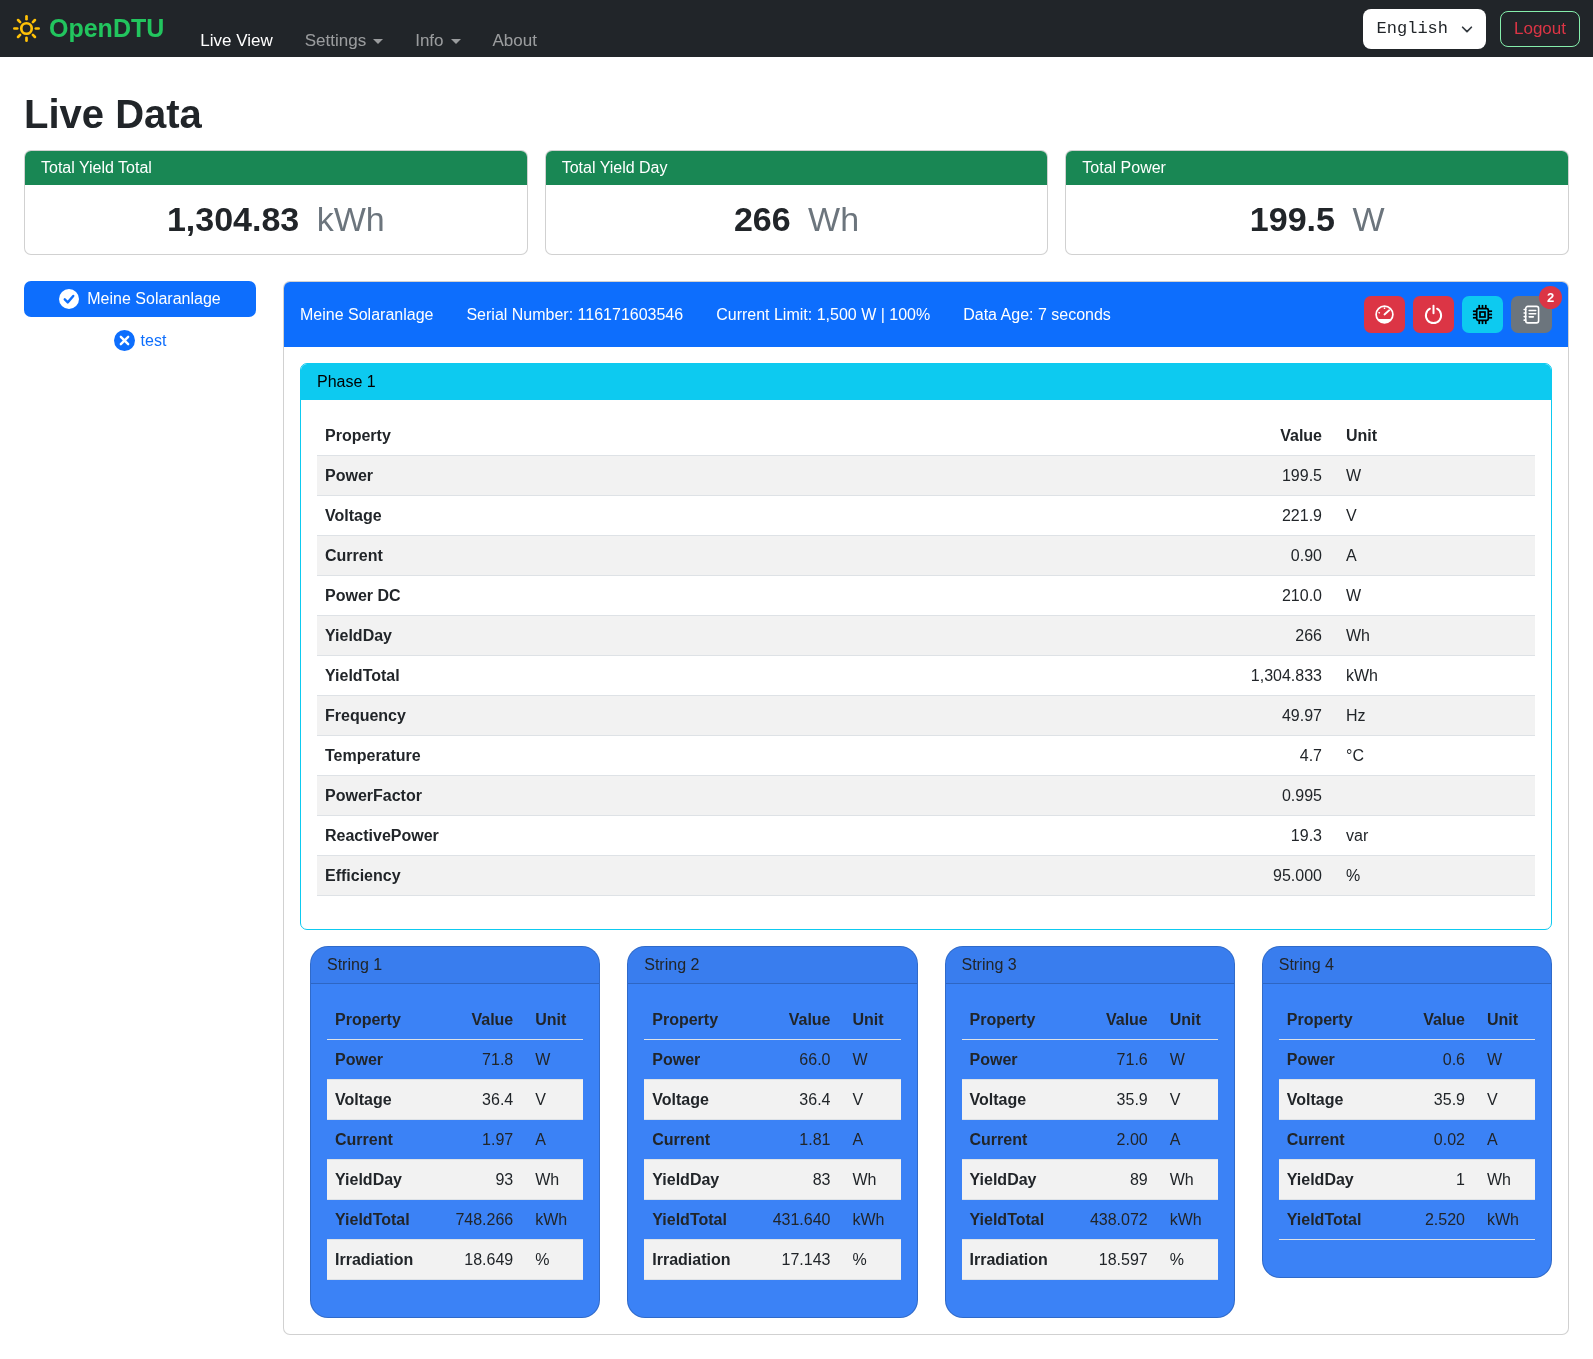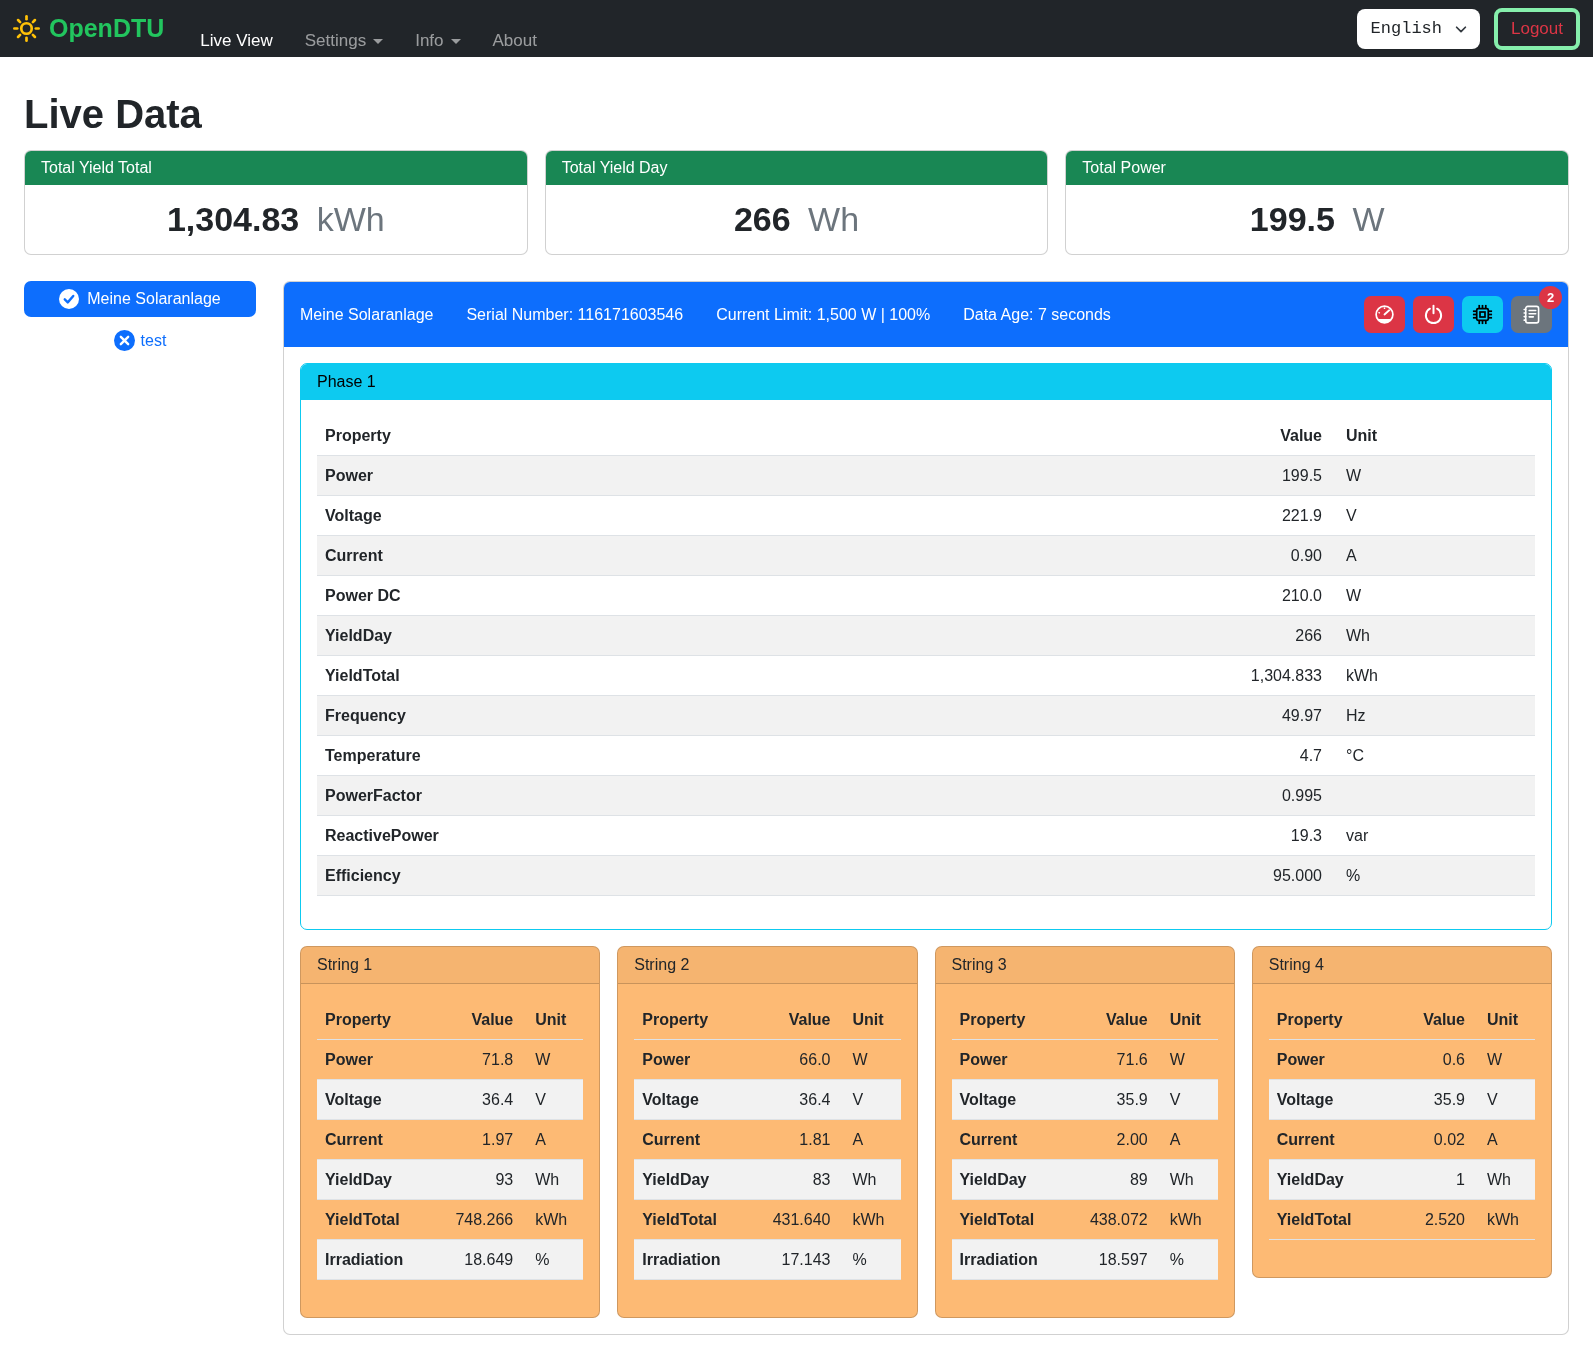--- a/index.html
+++ b/index.html
@@ -21,21 +21,21 @@
   .nav-link { color: rgba(255,255,255,.55); font-size: 17px; padding: 8px 16px;
     cursor: pointer; display: flex; align-items: center; gap: 7px; }
   .nav-link.active { color: #fff; }
   .caret-down { width: 0; height: 0; border-left: 5px solid transparent;
     border-right: 5px solid transparent; border-top: 5px solid currentColor;
     display: inline-block; margin-top: 2px; }
   .nav-right { margin-left: auto; display: flex; align-items: center; gap: 14px; }
   .lang-select { background: #fff; border-radius: 8px; height: 40px; min-width: 108px;
     display: flex; align-items: center; justify-content: space-between;
     padding: 0 12px 0 14px; color: #212529; font-size: 17px; cursor: pointer; gap: 12px; font-family: Liberation Mono, monospace; }
-  .logout-btn { background: transparent; border: 4px solid #86efac; color: #dc3545;
+  .logout-btn { background: transparent; border: 1px solid #86efac; color: #dc3545;
     border-radius: 8px; font-size: 17px; padding: 7px 13px; cursor: pointer;
     font-family: inherit; }
 
   
   .container { padding: 0 24px; }
   h1.page-title { font-size: 40px; font-weight: 700; margin: 35px 0 13px 0; color: #212529; }
 
   
   .summary-row { display: flex; gap: 17px; margin-bottom: 26px; border-radius: 14px; }
   .summary-card { flex: 1; border: 1px solid rgba(0,0,0,.18); border-radius: 7px;
@@ -89,22 +89,22 @@
   table.data-table td:first-child { font-weight: 700; }
   .phase-table th:nth-child(2), .phase-table td:nth-child(2) { width: 130px; text-align: right; }
   .phase-table th:nth-child(3), .phase-table td:nth-child(3) { width: 205px; padding-left: 16px; }
   .phase-table tbody tr:nth-child(odd) { background: #f2f2f2; }
   .string-table th:nth-child(2), .string-table td:nth-child(2) { width: 92px; text-align: right; }
   .string-table th:nth-child(3), .string-table td:nth-child(3) { width: 62px; padding-left: 14px; }
   .string-table tbody tr:nth-child(even) { background: #f2f2f2; }
 
   
   .strings-row { display: flex; gap: 17px; align-items: flex-start; }
-  .string-card { flex: 1; border: 1px solid rgba(0,0,0,.18); border-radius: 7px;
-    background: #fdba74; overflow: hidden; }
+  .string-card { flex: 1; border: 1px solid rgba(0,0,0,.18); border-radius: 18px;
+    background: #3b82f6; overflow: hidden; margin-left: 10px; }
   .string-header { background: rgba(0,0,0,.03); border-bottom: 1px solid rgba(0,0,0,.18);
     padding: 9px 16px; font-size: 16px; }
   .string-body { padding: 16px 16px 20px 16px; }
 
   .icon { display: inline-flex; align-items: center; justify-content: center; }
 </style>
 </head>
 <body>
 
 <nav class="navbar">

